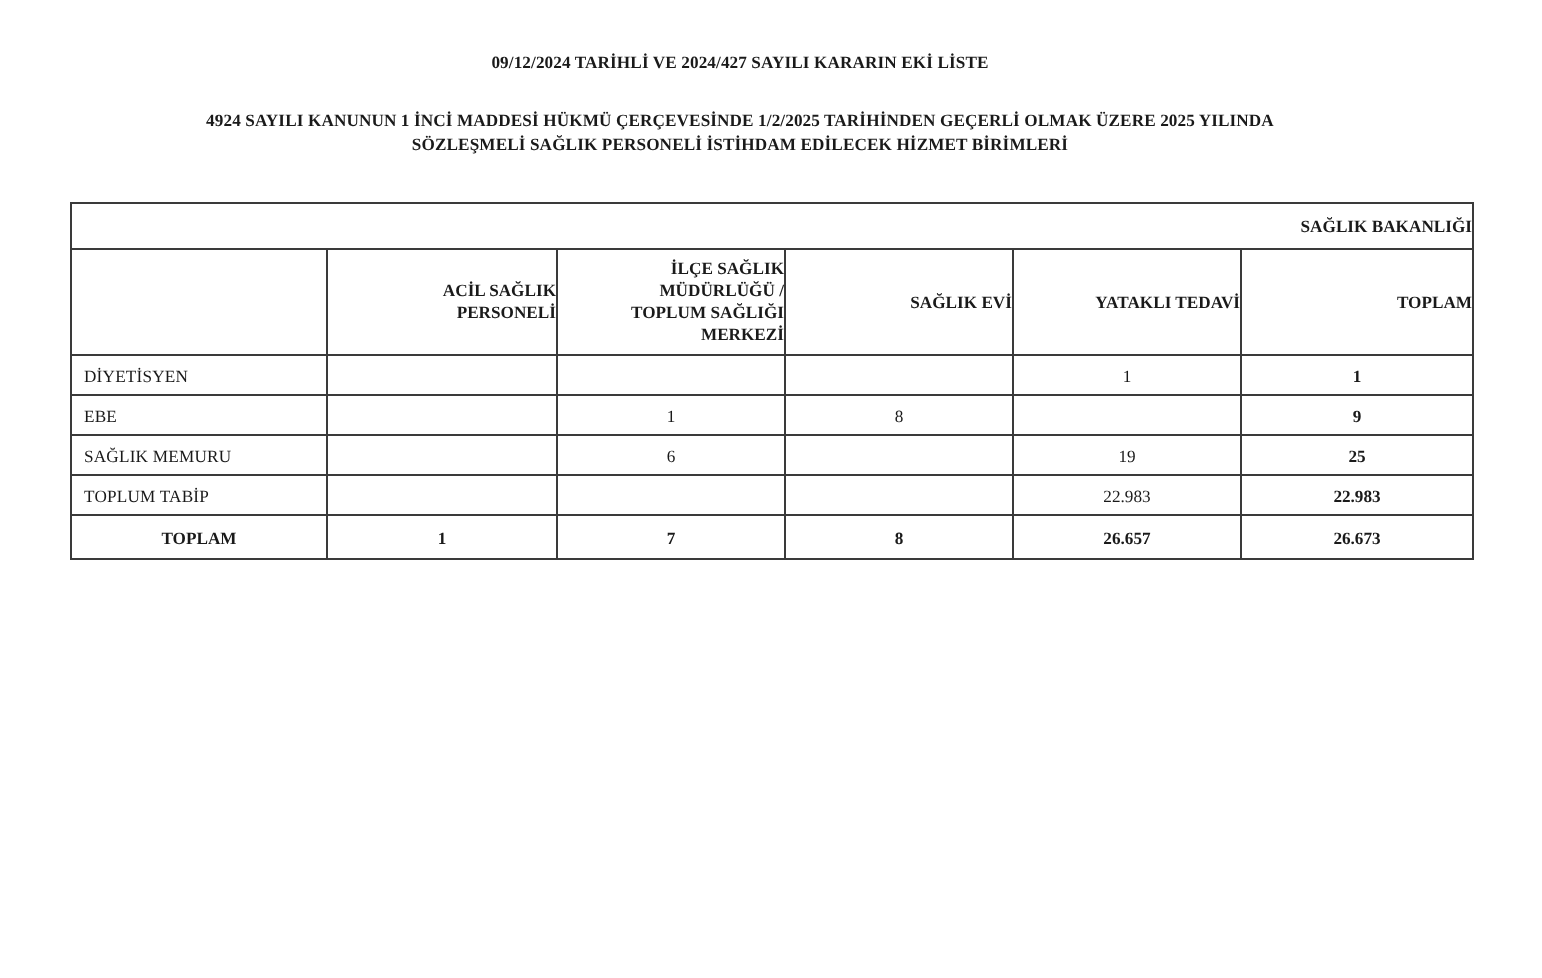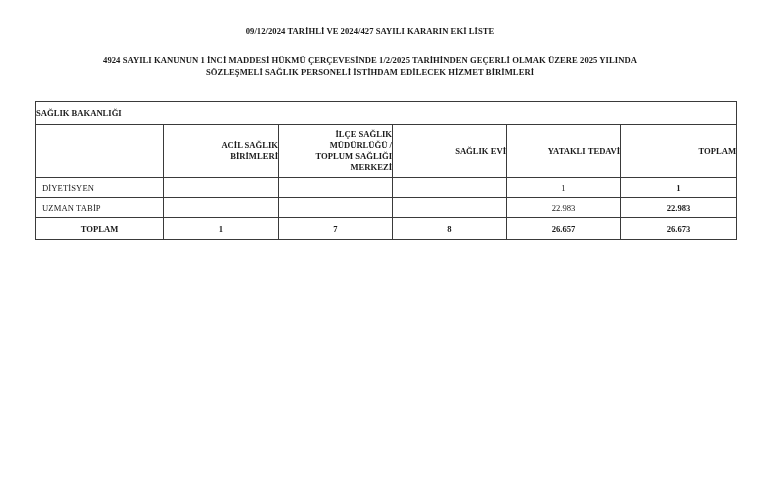--- a/index.html
+++ b/index.html
@@ -38,21 +38,21 @@
       table-layout: fixed;
     }
     table.main td, table.main th {
       border: 1px solid #3a3a3a;
       padding: 0;
       font-size: 8.6px;
       vertical-align: middle;
     }
     .ministry-row th {
       height: 22px;
-      text-align: left;
+      text-align: right;
       font-weight: bold;
     }
     .col-header-row th {
       height: 52px;
       text-align: right;
       font-weight: bold;
       line-height: 11px;
     }
     .data-row td {
       height: 19px;
@@ -91,21 +91,21 @@
     <col style="width:116px">
   </colgroup>
   <thead>
     <tr class="ministry-row">
       <th colspan="6">SAĞLIK BAKANLIĞI</th>
     </tr>
     <tr class="col-header-row">
       <th></th>
       <th>
         <span class="hl">ACİL SAĞLIK</span>
-        <span class="hl">BİRİMLERİ</span>
+        <span class="hl">PERSONELİ</span>
       </th>
       <th>
         <span class="hl">İLÇE SAĞLIK</span>
         <span class="hl">MÜDÜRLÜĞÜ /</span>
         <span class="hl">TOPLUM SAĞLIĞI</span>
         <span class="hl">MERKEZİ</span>
       </th>
       <th>
         <span class="hl">SAĞLIK EVİ</span>
       </th>
@@ -120,21 +120,37 @@
   <tbody>
     <tr class="data-row">
       <td class="label">DİYETİSYEN</td>
       <td></td>
       <td></td>
       <td></td>
       <td>1</td>
       <td class="total">1</td>
     </tr>
     <tr class="data-row">
-      <td class="label">UZMAN TABİP</td>
+      <td class="label">EBE</td>
+      <td></td>
+      <td>1</td>
+      <td>8</td>
+      <td></td>
+      <td class="total">9</td>
+    </tr>
+    <tr class="data-row">
+      <td class="label">SAĞLIK MEMURU</td>
+      <td></td>
+      <td>6</td>
+      <td></td>
+      <td>19</td>
+      <td class="total">25</td>
+    </tr>
+    <tr class="data-row">
+      <td class="label">TOPLUM TABİP</td>
       <td></td>
       <td></td>
       <td></td>
       <td>22.983</td>
       <td class="total">22.983</td>
     </tr>
     <tr class="total-row">
       <td>TOPLAM</td>
       <td>1</td>
       <td>7</td>

